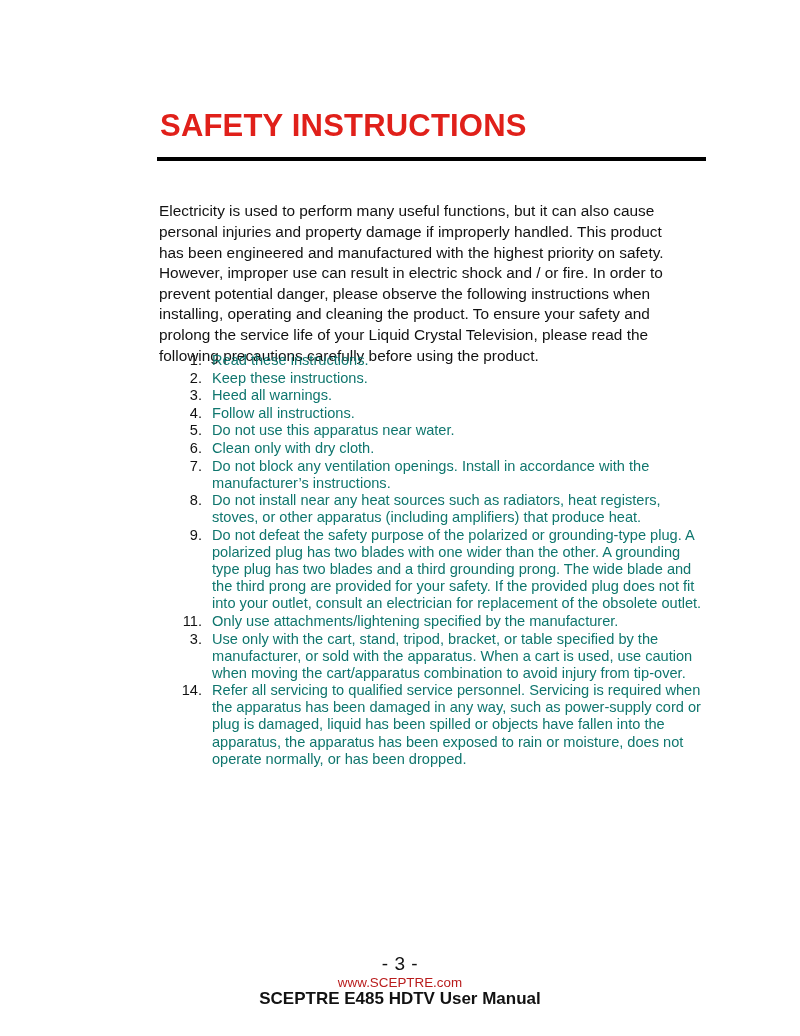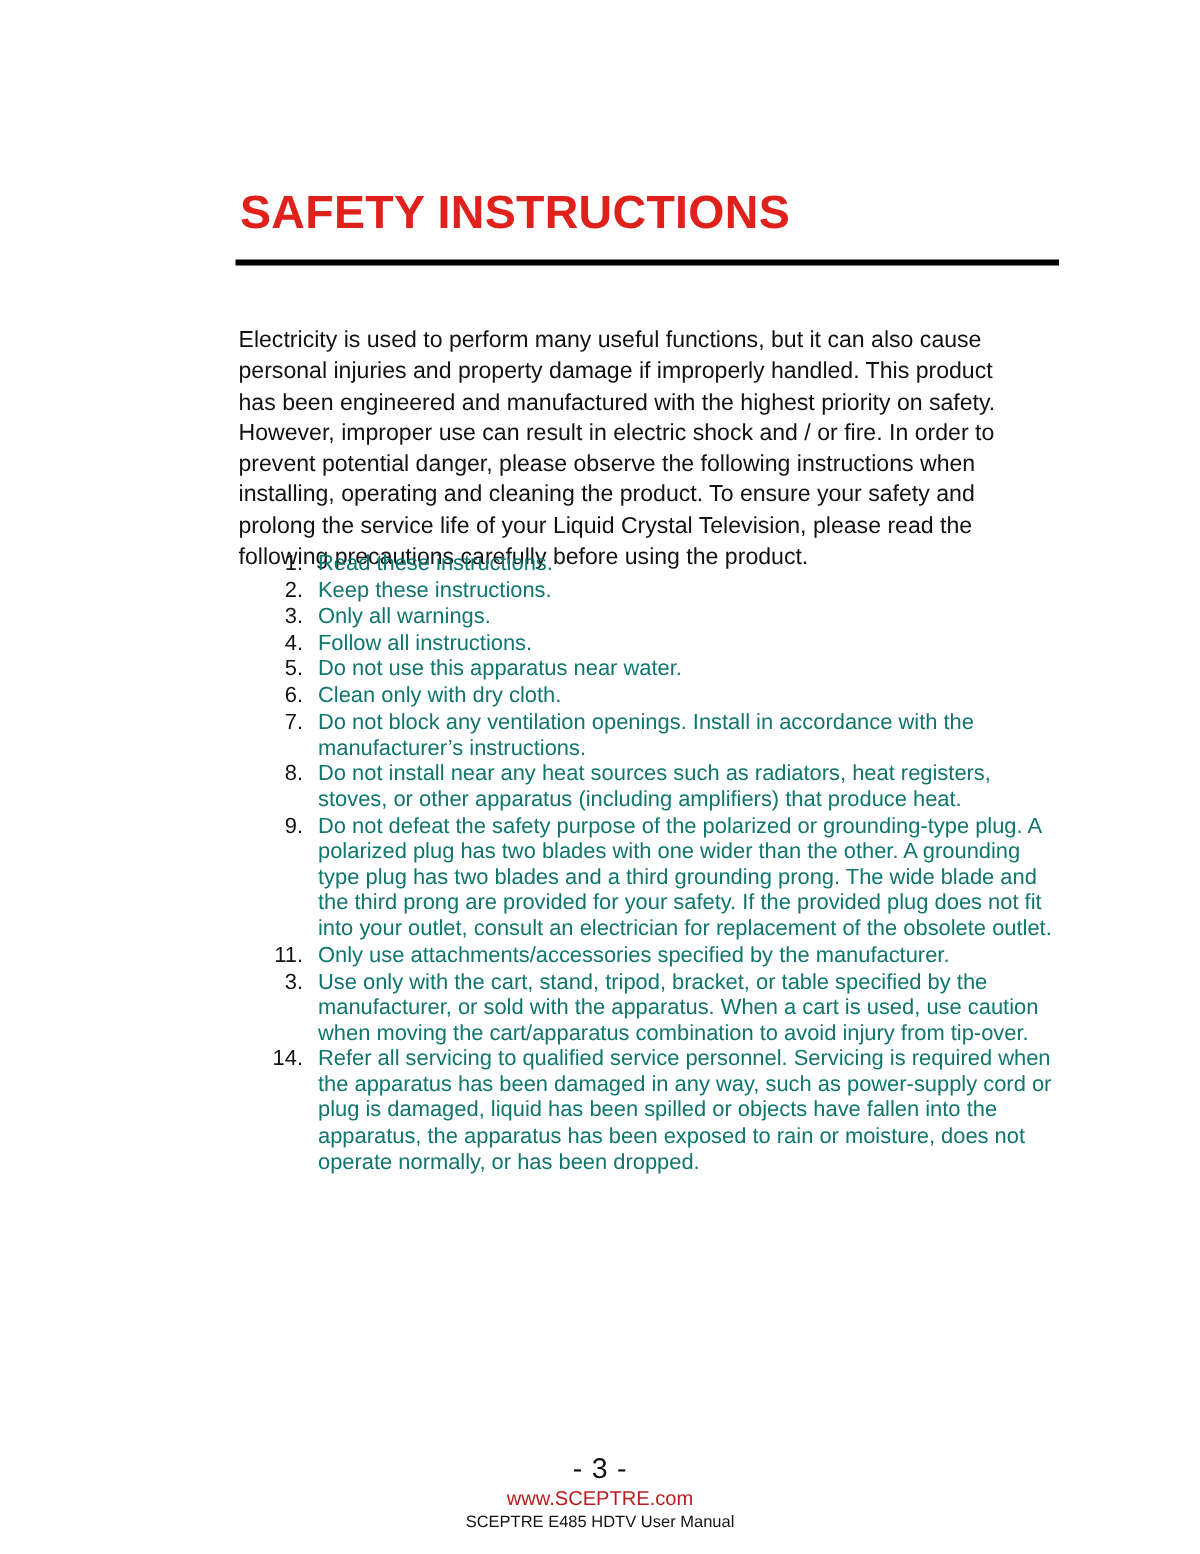--- a/index.html
+++ b/index.html
@@ -14,21 +14,20 @@
     overflow: hidden;
     font-family: "Liberation Sans", sans-serif;
     color: #0a0a0a;
     -webkit-font-smoothing: antialiased;
   }
 
   .page {
     position: absolute;
     inset: 0;
     background: #ffffff;
-    margin-top: 16px;
   }
 
   
   .doc-title {
     position: absolute;
     left: 160px;
     top: 88px;
     font-size: 31px;
     font-weight: bold;
     letter-spacing: 0.2px;
@@ -98,23 +97,24 @@
     line-height: 23px;
     color: #121212;
     letter-spacing: 0.5px;
   }
   .footer-site {
     font-size: 13.4px;
     line-height: 16px;
     color: #b91c1c;
   }
   .footer-manual {
-    font-size: 11px;
+    font-size: 17px;
     line-height: 16px;
     color: #121212;
+    font-weight: bold;
   }
 </style>
 </head>
 <body>
 
 <div class="page">
 
   <h1 class="doc-title">SAFETY INSTRUCTIONS</h1>
 
   <div class="title-rule"></div>
@@ -128,21 +128,21 @@
       <span class="list-text">Read these instructions.</span>
     </div>
 
     <div class="list-item">
       <span class="list-num">2.</span>
       <span class="list-text">Keep these instructions.</span>
     </div>
 
     <div class="list-item">
       <span class="list-num">3.</span>
-      <span class="list-text">Only all warnings.</span>
+      <span class="list-text">Heed all warnings.</span>
     </div>
 
     <div class="list-item">
       <span class="list-num">4.</span>
       <span class="list-text">Follow all instructions.</span>
     </div>
 
     <div class="list-item">
       <span class="list-num">5.</span>
       <span class="list-text">Do not use this apparatus near water.</span>
@@ -164,21 +164,21 @@
     </div>
 
     <div class="list-item">
       <span class="list-num">9.</span>
       <span class="list-text">Do not defeat the safety purpose of the polarized or grounding-type plug.  A polarized plug has two blades with one wider than the other.  A grounding type plug has two blades and a third grounding prong.  The wide blade and the third prong are provided for your safety.  If the provided plug does not fit into your outlet, consult an electrician for replacement of the obsolete outlet.</span>
     </div>
 
 
     <div class="list-item">
       <span class="list-num">11.</span>
-      <span class="list-text">Only use attachments/accessories specified by the manufacturer.</span>
+      <span class="list-text">Only use attachments/lightening specified by the manufacturer.</span>
     </div>
 
     <div class="list-item">
       <span class="list-num">3.</span>
       <span class="list-text">Use only with the cart, stand, tripod, bracket, or table specified by the manufacturer, or sold with the apparatus.  When a cart is used, use caution when moving the cart/apparatus combination to avoid injury from tip-over.</span>
     </div>
 
 
     <div class="list-item">
       <span class="list-num">14.</span>

